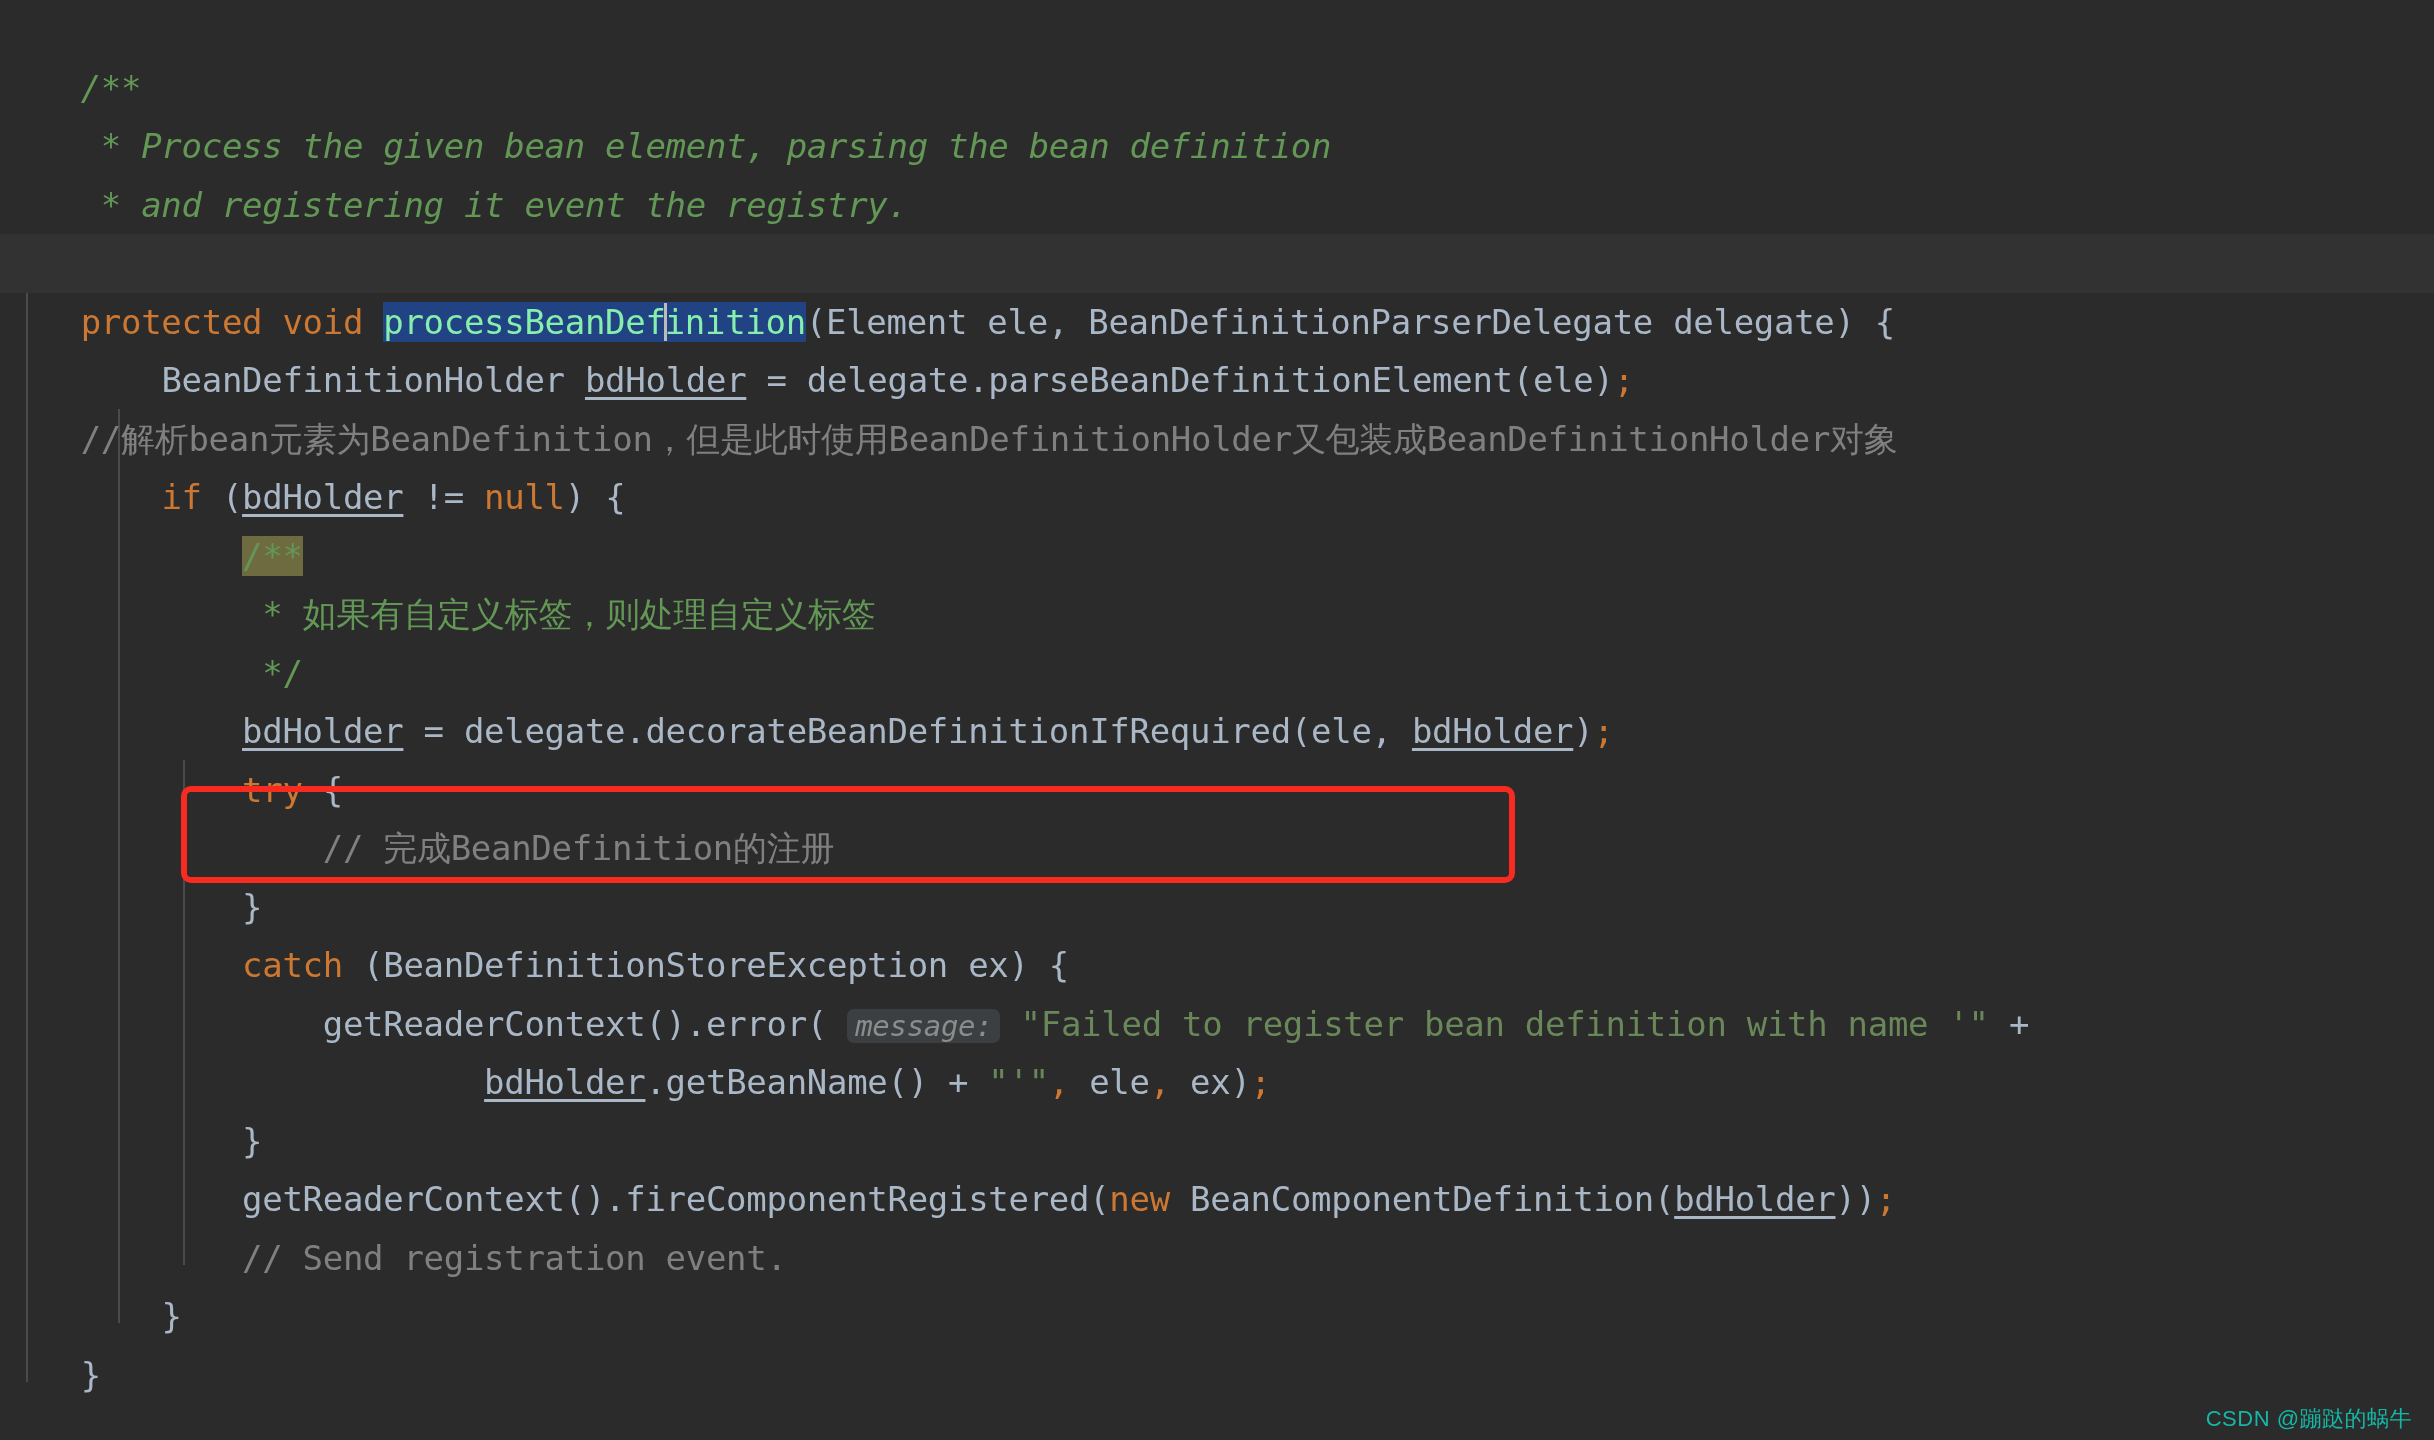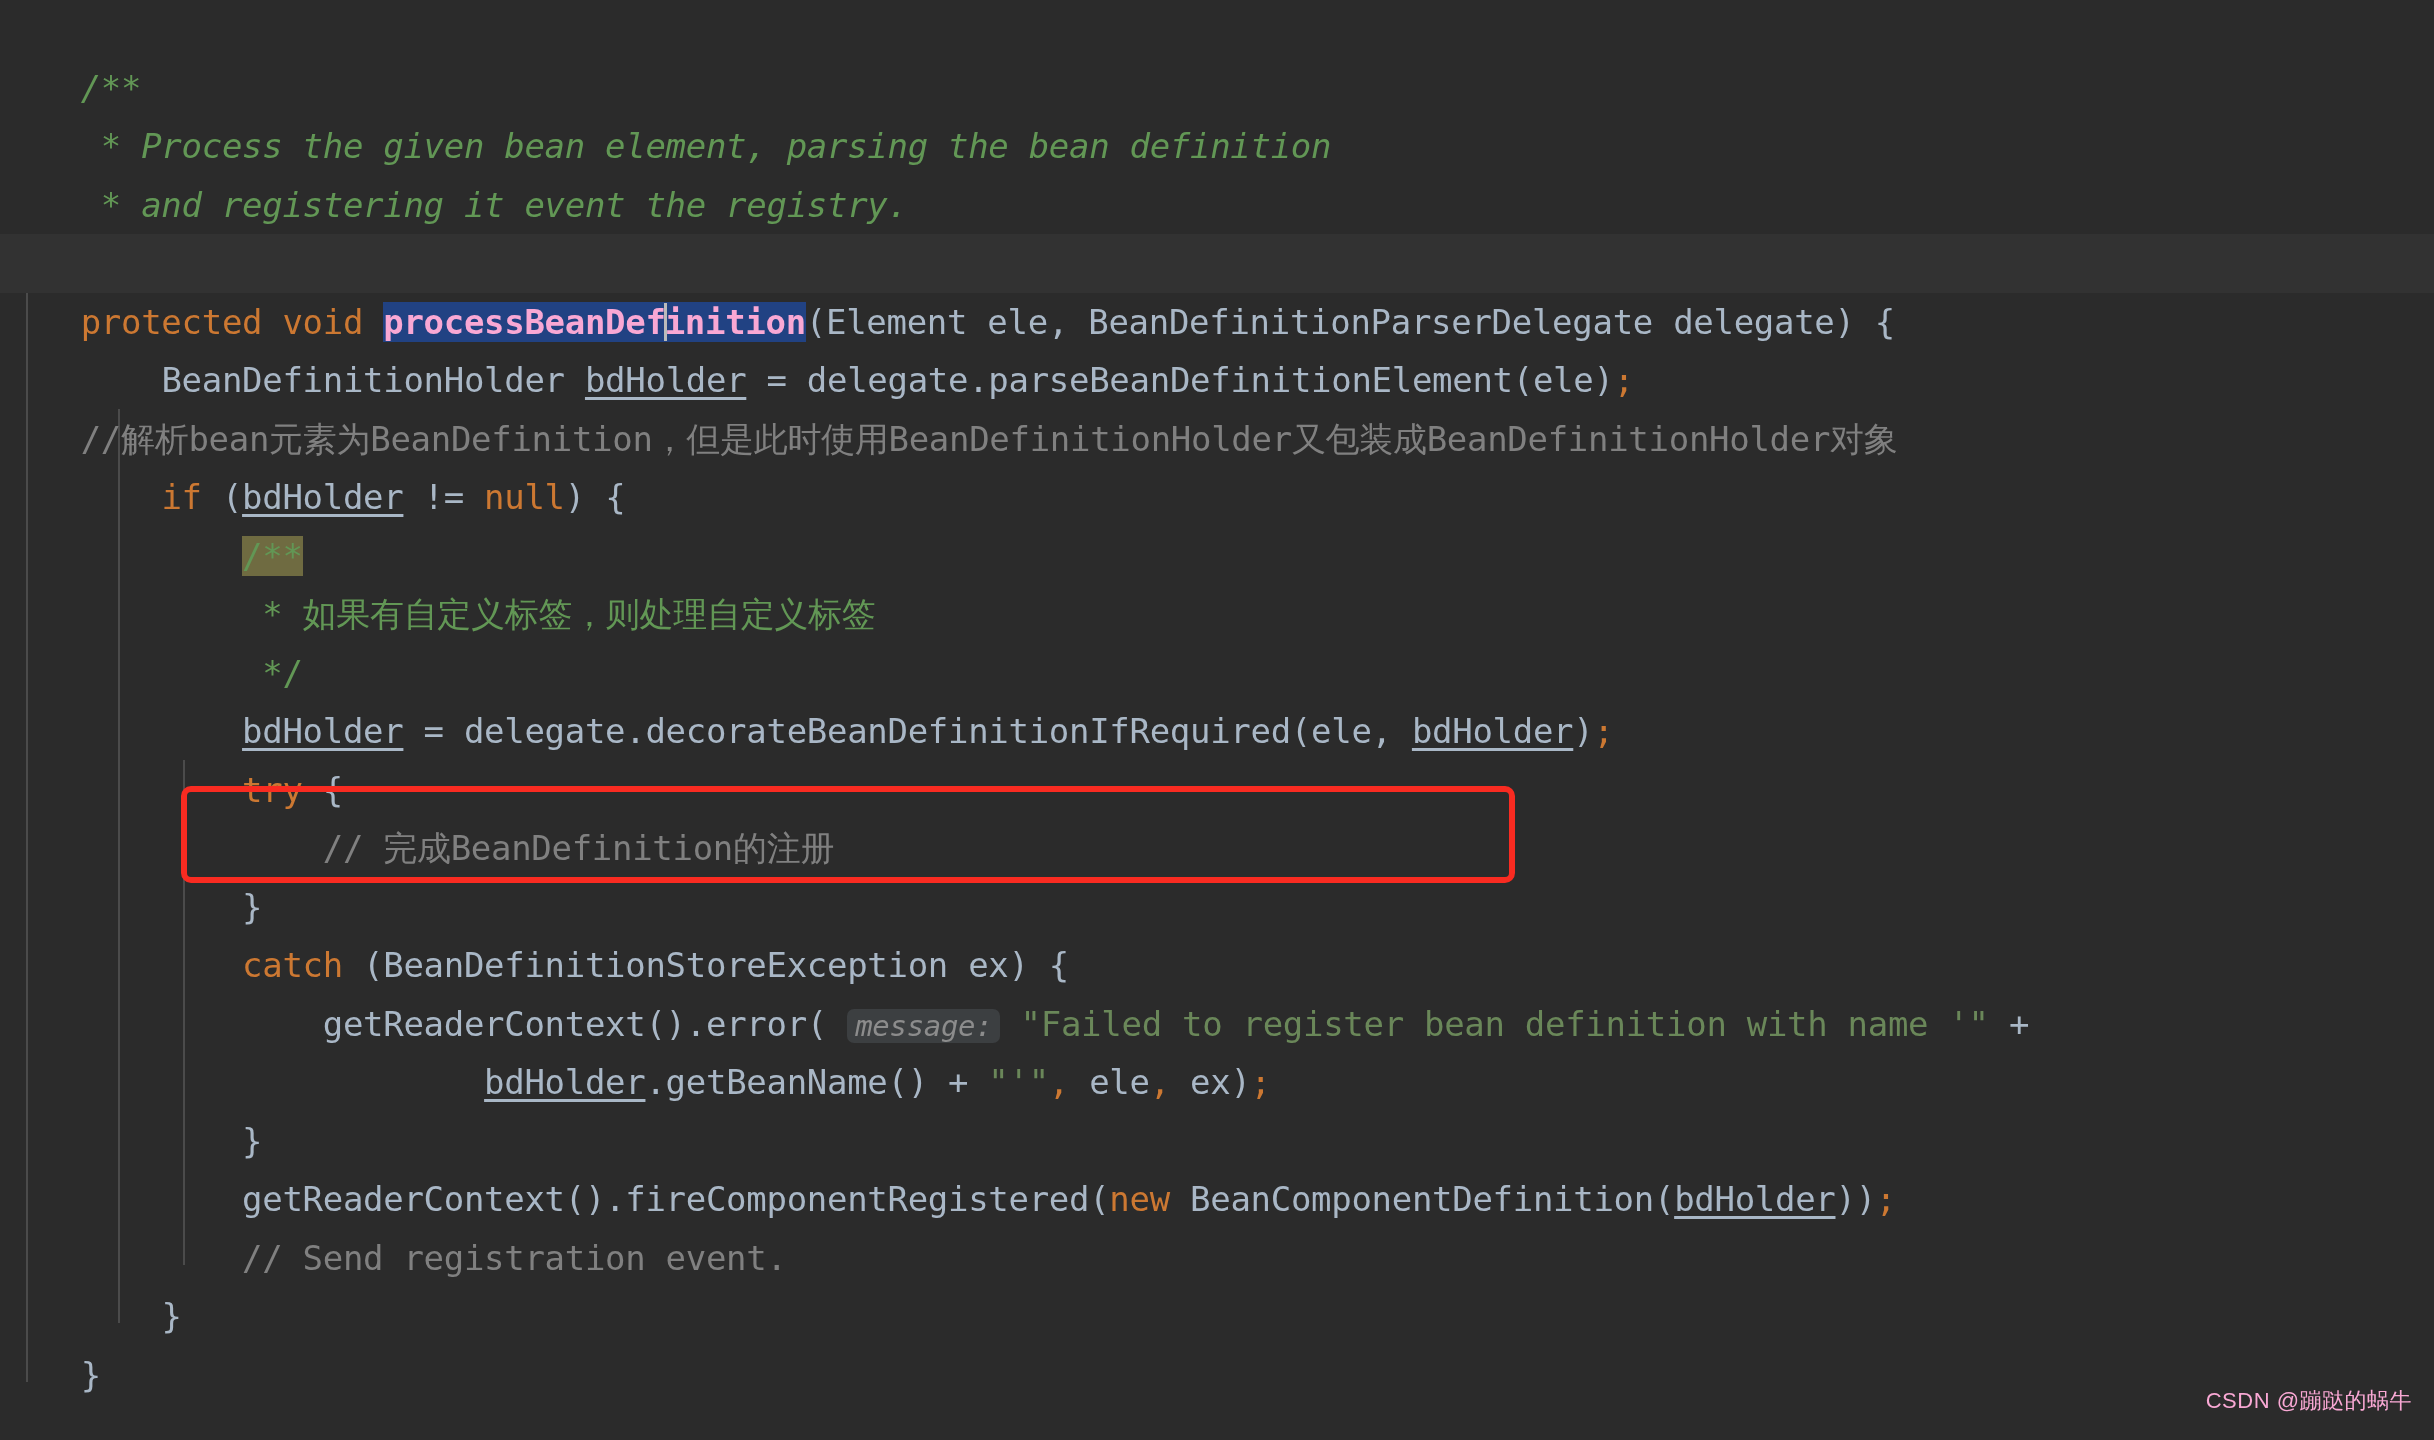--- a/index.html
+++ b/index.html
@@ -28,21 +28,21 @@
   
   .kw{color:#cc7832;margin-top:48px;}
   .id{color:#a9b7c6;text-align:right;}
   .str{color:#6a8759;}
   .cmt{color:#808080;}
   .doc{color:#629755;font-style:italic;}
   .doc-plain{color:#629755;}
   .punct{color:#cc7832;}
   .italic{font-style:italic;}
   .underline{text-decoration:underline;text-decoration-color:#a9b7c6;text-underline-offset:5px;}
-  .sel{background:#214283;color:#f9a8d4;font-weight:bold;}
+  .sel{background:#214283;color:#86efac;}
   .searchhit{background:#6f6b41;}
   .inlay{
     background:#3c3f41;
     color:#8c8c8c;
     font-style:italic;
     border-radius:7px;
     padding:0 8px;
     font-size:29px;
   }
   .caret{
@@ -66,22 +66,22 @@
     left:181px;top:786px;
     width:1334px;height:97px;
     border:6px solid #f92b21;
     border-radius:10px;
     box-sizing:border-box;
     pointer-events:none;
   }
 
   #watermark{
     position:absolute;
-    right:22px;bottom:24px;
-    color:#f9a8d4;
+    right:22px;bottom:6px;
+    color:#14b8a6;
     font-size:22px;
     font-family:"Liberation Sans",sans-serif;
     letter-spacing:0.5px;
   }
 </style>
 </head>
 <body>
 
 <div id="editor">
 

